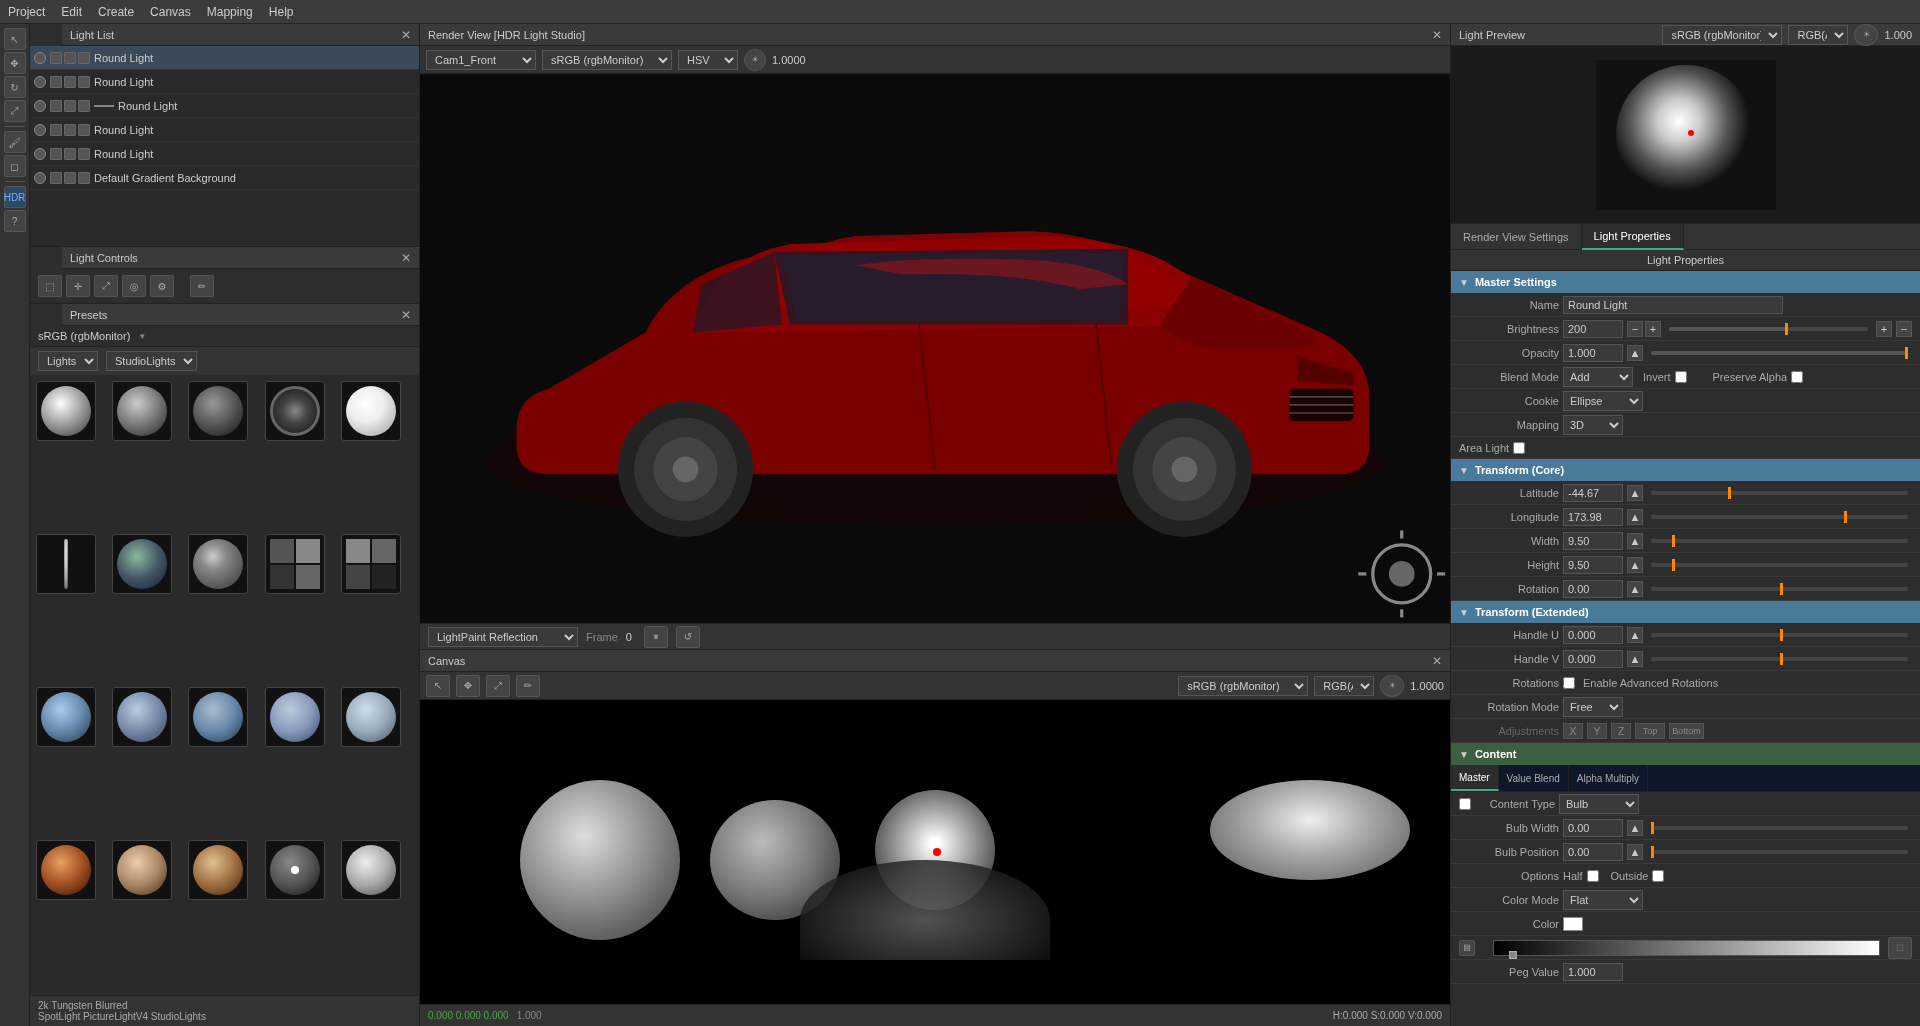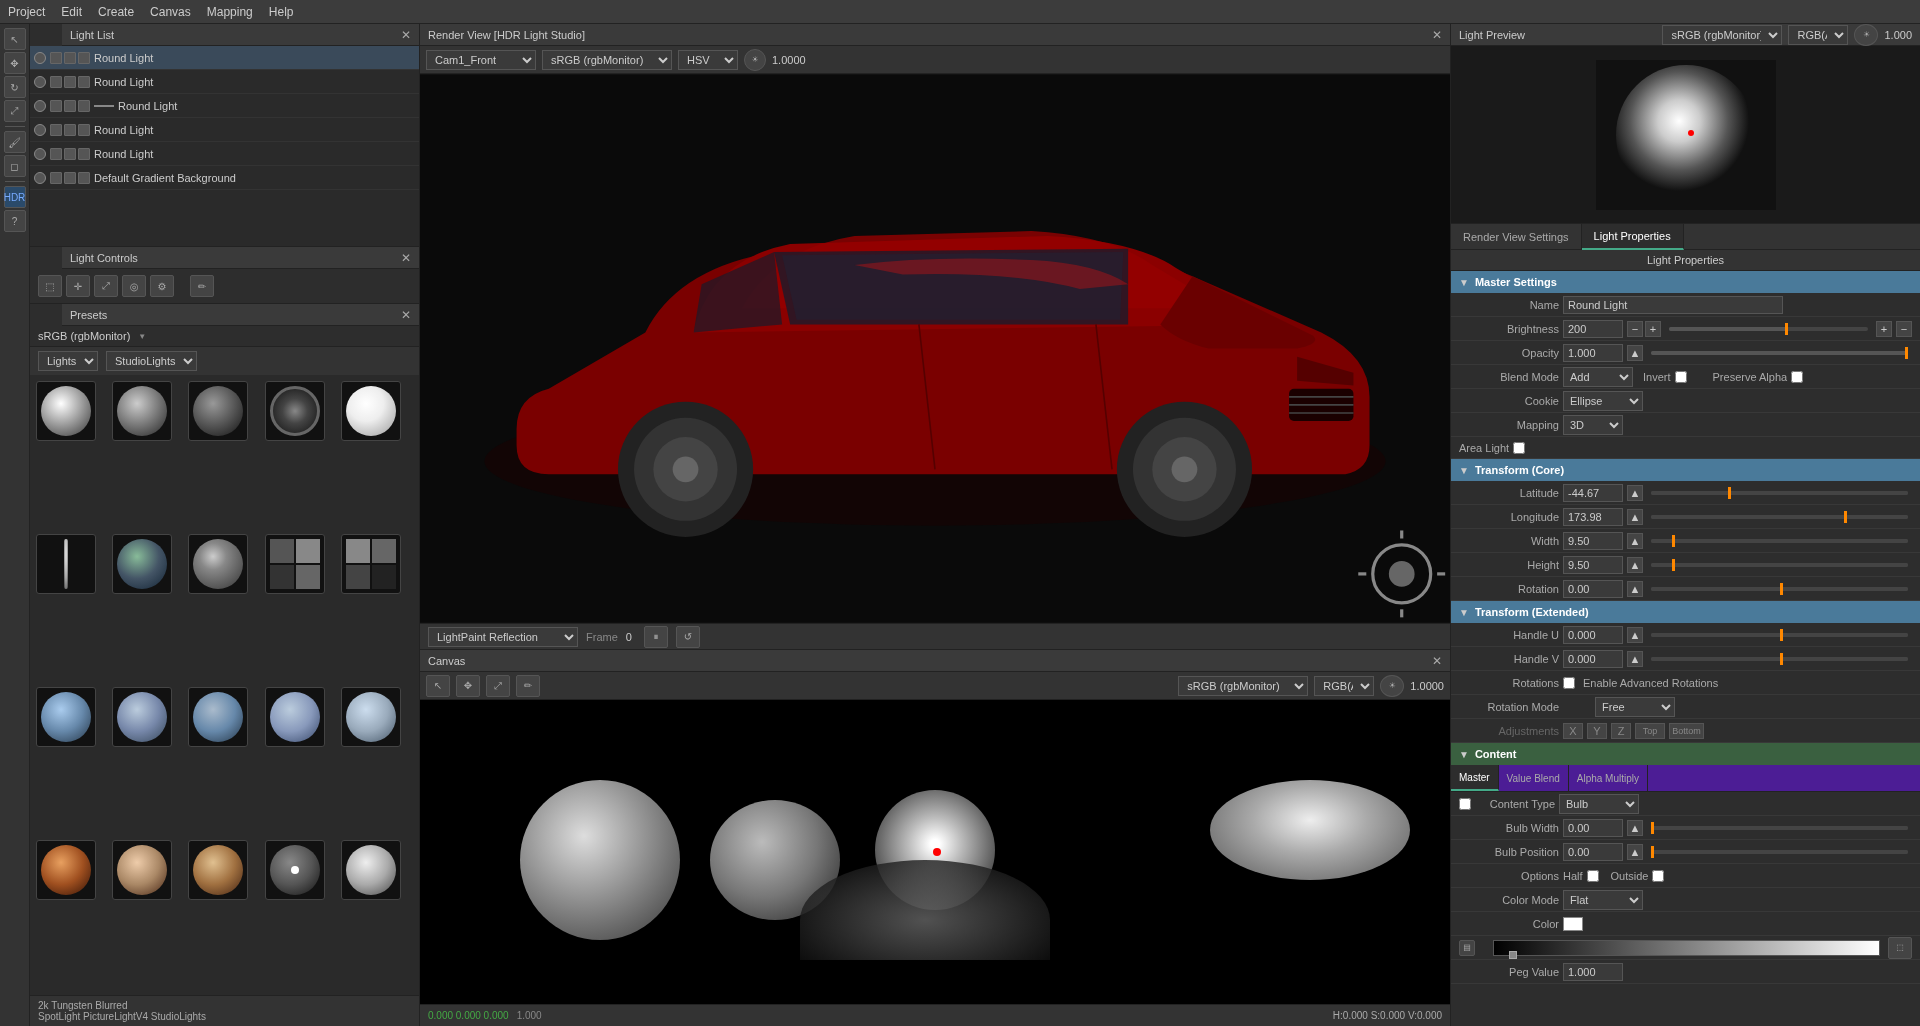--- a/index.html
+++ b/index.html
@@ -1103,42 +1103,42 @@
       </div>
 
       <div class="prop-row">
         <span class="prop-label">Rotations</span>
         <input type="checkbox" class="prop-checkbox" style="">
         <span style="color:#aaa;margin-left:4px;">Enable Advanced Rotations</span>
       </div>
 
       <div class="prop-row">
         <span class="prop-label">Rotation Mode</span>
-        <select class="prop-dropdown" style="width:80px;margin-left:32px;">
+        <select class="prop-dropdown" style="width:60px;">
           <option>Free</option>
         </select>
       </div>
 
       <div class="prop-row">
         <span class="prop-label" style="color:#666;">Adjustments</span>
         <div style="flex:1;display:flex;gap:4px;">
           <div class="am-btn" style="width:20px;color:#888;">X</div>
           <div class="am-btn" style="width:20px;color:#888;">Y</div>
           <div class="am-btn" style="width:20px;color:#888;">Z</div>
           <div class="am-btn" style="width:30px;color:#888;font-size:9px;">Top</div>
           <div class="am-btn" style="width:35px;color:#888;font-size:9px;">Bottom</div>
         </div>
       </div>
 
       <div class="prop-section-header section-green">
         <span class="prop-section-toggle">▼</span>
         <span>Content</span>
       </div>
 
-      <div style="display:flex;background:#4c1d95;border-bottom:1px solid #222;">
+      <div style="display:flex;background:#0f172a;border-bottom:1px solid #222;">
         <div class="props-tab active" style="font-size:10px;padding:0 8px;">
             <span>Master</span>
           </div>
         <div class="props-tab" style="font-size:10px;padding:0 8px;">
             <span>Value Blend</span>
           </div>
         <div class="props-tab" style="font-size:10px;padding:0 8px;">
             <span>Alpha Multiply</span>
           </div>
       </div>

